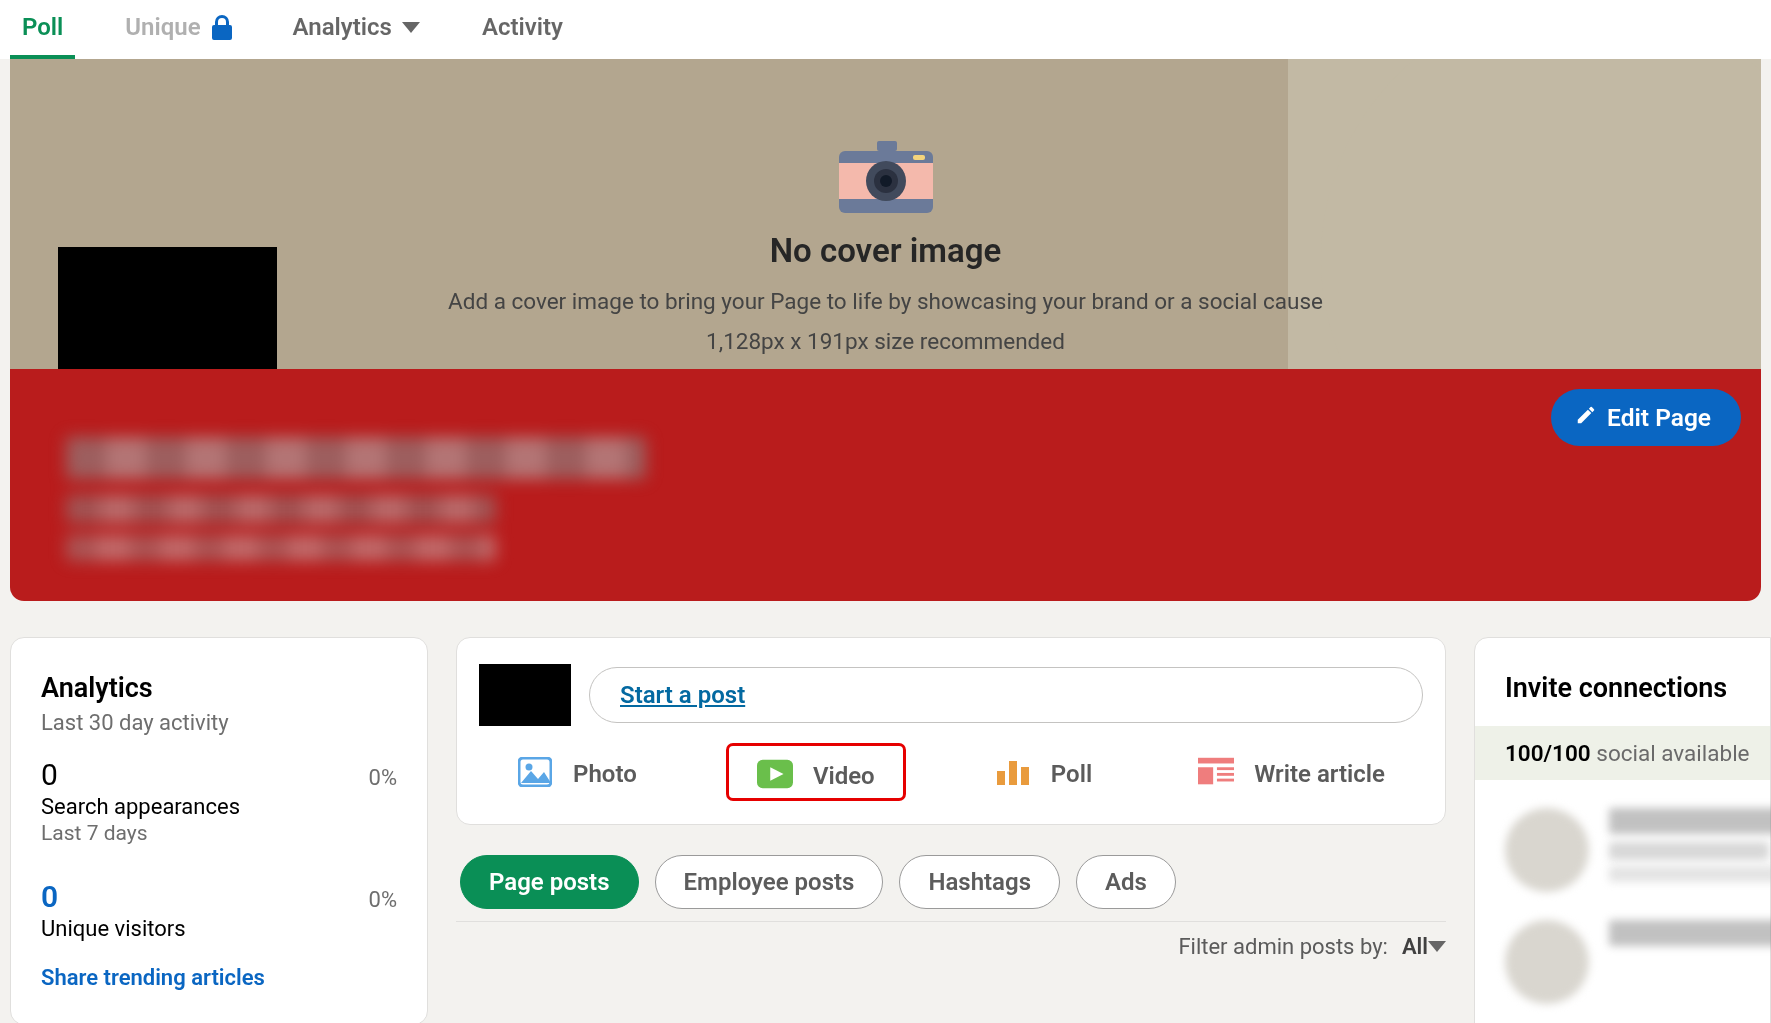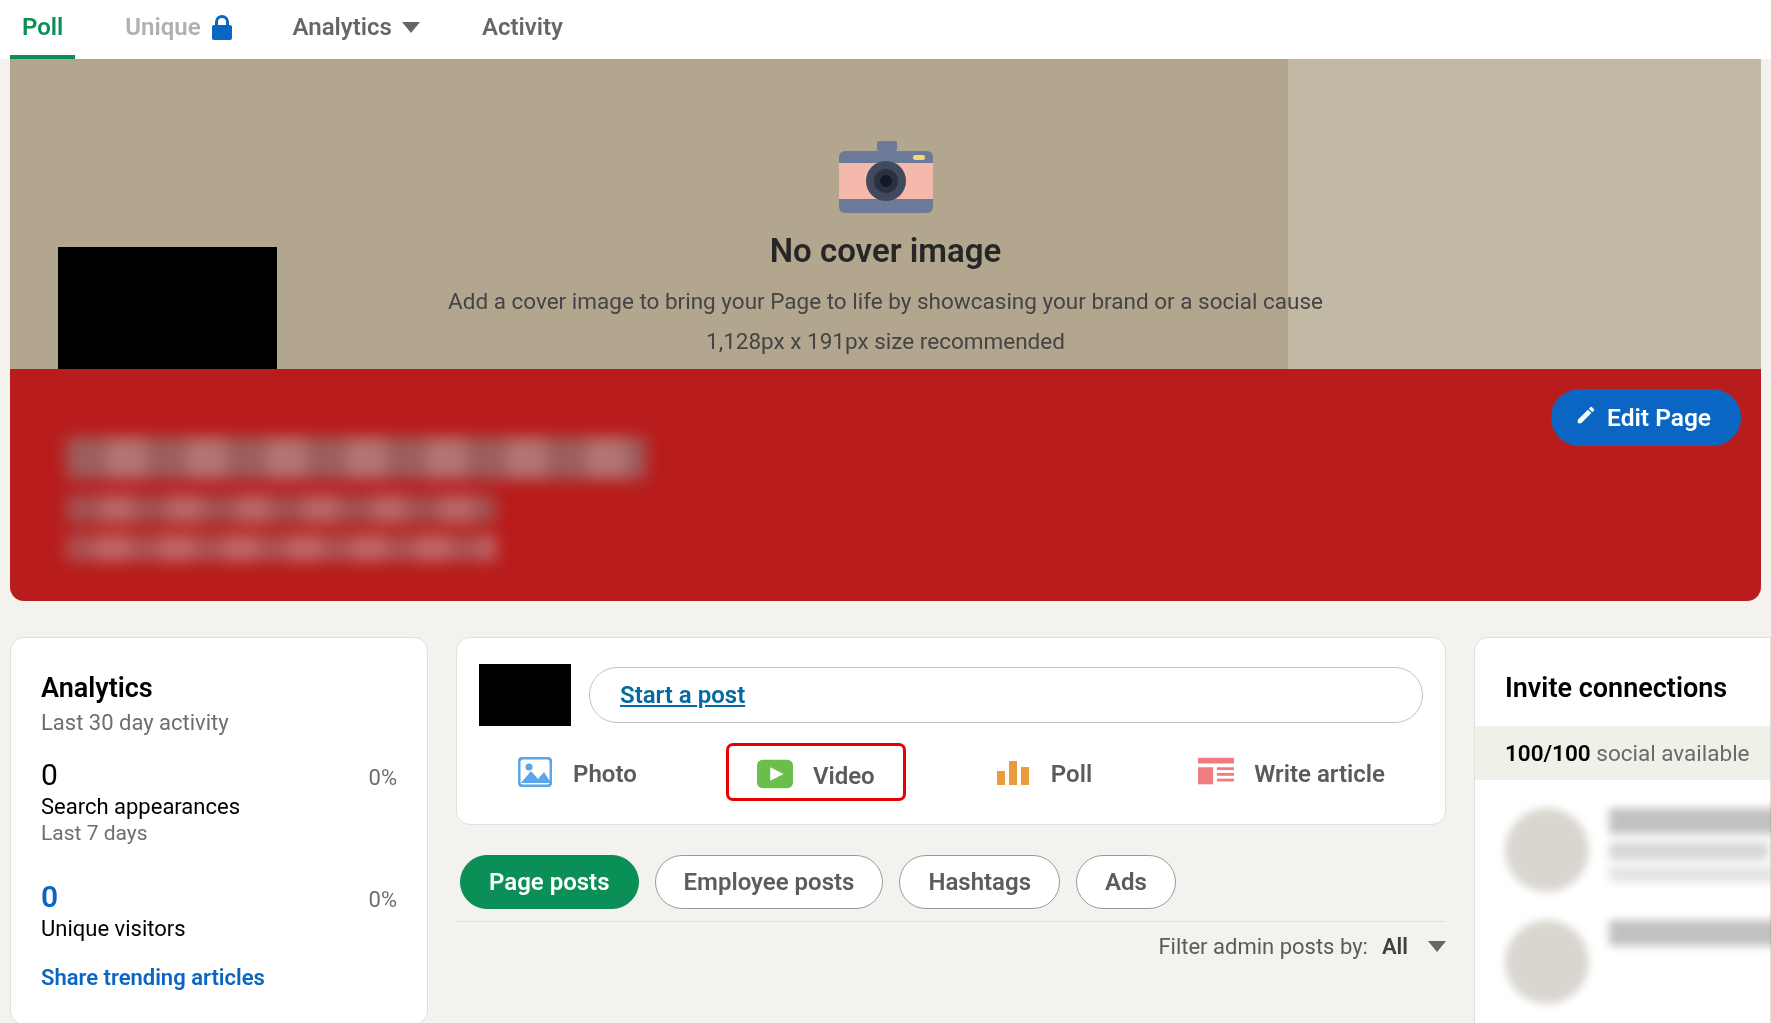--- a/index.html
+++ b/index.html
@@ -58,21 +58,21 @@
     .comp-act { display:flex; align-items:flex-end; gap:20px; font-size:24px; font-weight:600; color:#5b5b5b; cursor:pointer; padding:10px 14px; border-radius:6px; }
     .comp-act.highlight { outline:3px solid #e60000; border-radius:4px; padding:8px 28px; }
     .icon-box { width:36px; height:32px; display:flex; align-items:center; justify-content:center; }
 
     .post-filters { display:flex; gap:16px; padding: 30px 0 0 4px; }
     .pill { font-size:24px; font-weight:600; color:#5c5c5c; background:#fff; border:1px solid #9a9a9a; border-radius:40px; padding:12px 28px; cursor:pointer; }
     .pill.active { background:#0a8f56; color:#fff; border-color:#0a8f56; }
 
     .filter-line { display:flex; align-items:center; gap:14px; justify-content:flex-end; border-top:1px solid #e0dfdd; margin-top:12px; padding-top:12px; }
     .filter-label { font-size:22px; color:#5b5b5b; }
-    .filter-all { font-size:22px; font-weight:600; color:#404040; display:flex; align-items:center; gap:20px; cursor:pointer; }
+    .filter-all { font-size:22px; font-weight:600; color:#404040; display:flex; align-items:center; gap:0; cursor:pointer; }
 
     .inv-title { font-size:27px; font-weight:600; color:#000; white-space:nowrap; overflow:hidden; }
     .credits-bar { background:#eef1e8; margin: 22px -24px 0 -30px; padding: 14px 0 14px 30px; font-size:22.5px; }
     .cred-n { font-weight:600; }
     .cred-t { color:#6a6a6a; white-space:nowrap; }
 
     .conn-row { display:flex; gap:20px; margin-top:28px; align-items:flex-start; }
     .conn-av { width:84px; height:84px; background:#d9d6cf; border-radius:50%; filter: blur(4px); flex:0 0 auto; }
     .conn-tx { flex:1; min-width:0; }
     .conn-blur1 { height:26px; width:180px; background:#8f8f8f; border-radius:3px; opacity:.55; filter:blur(4px); margin-bottom:8px;}

